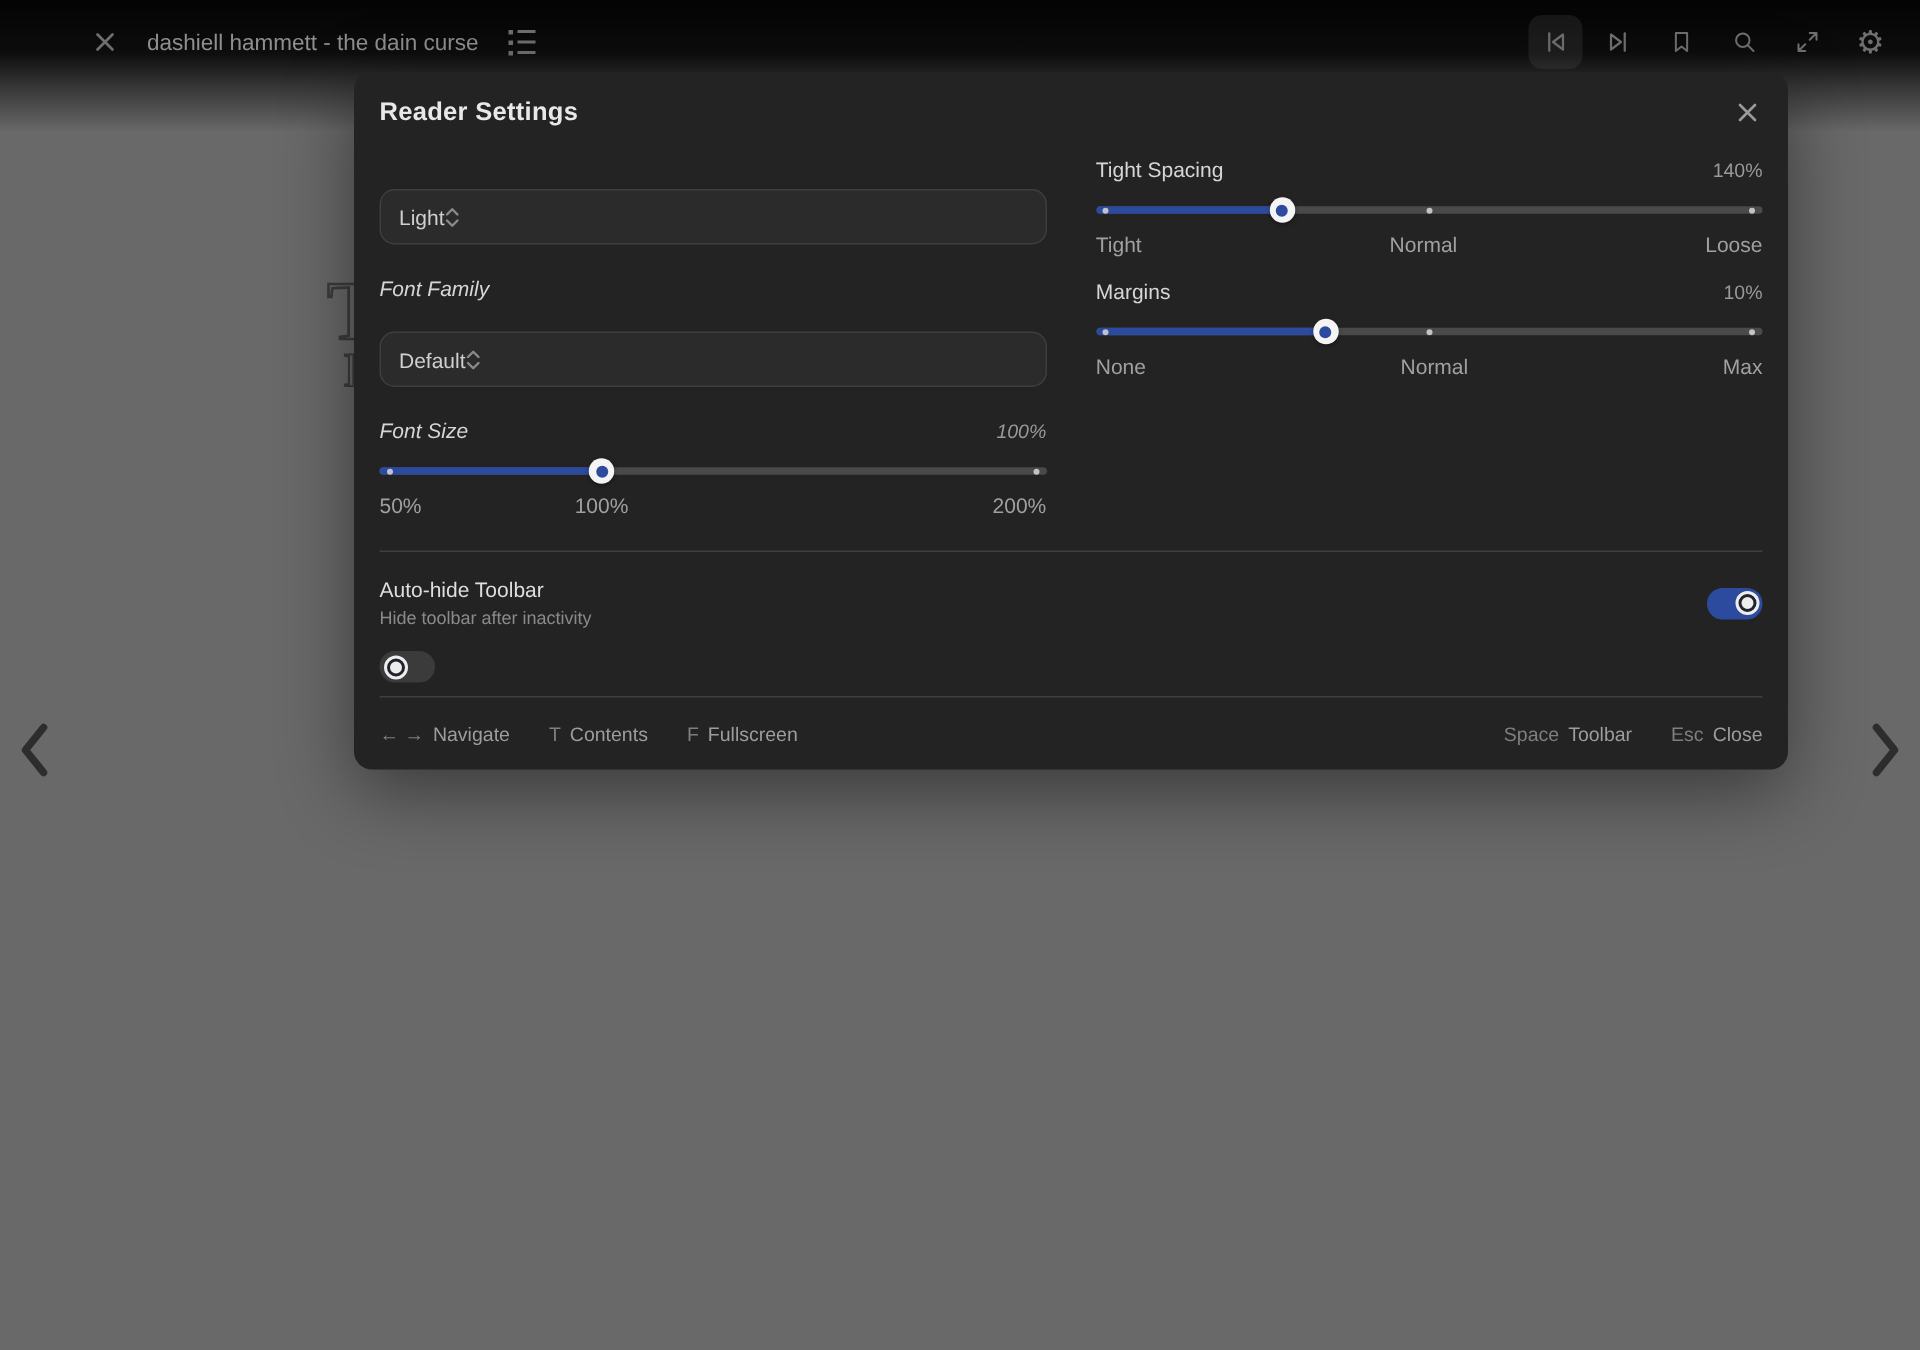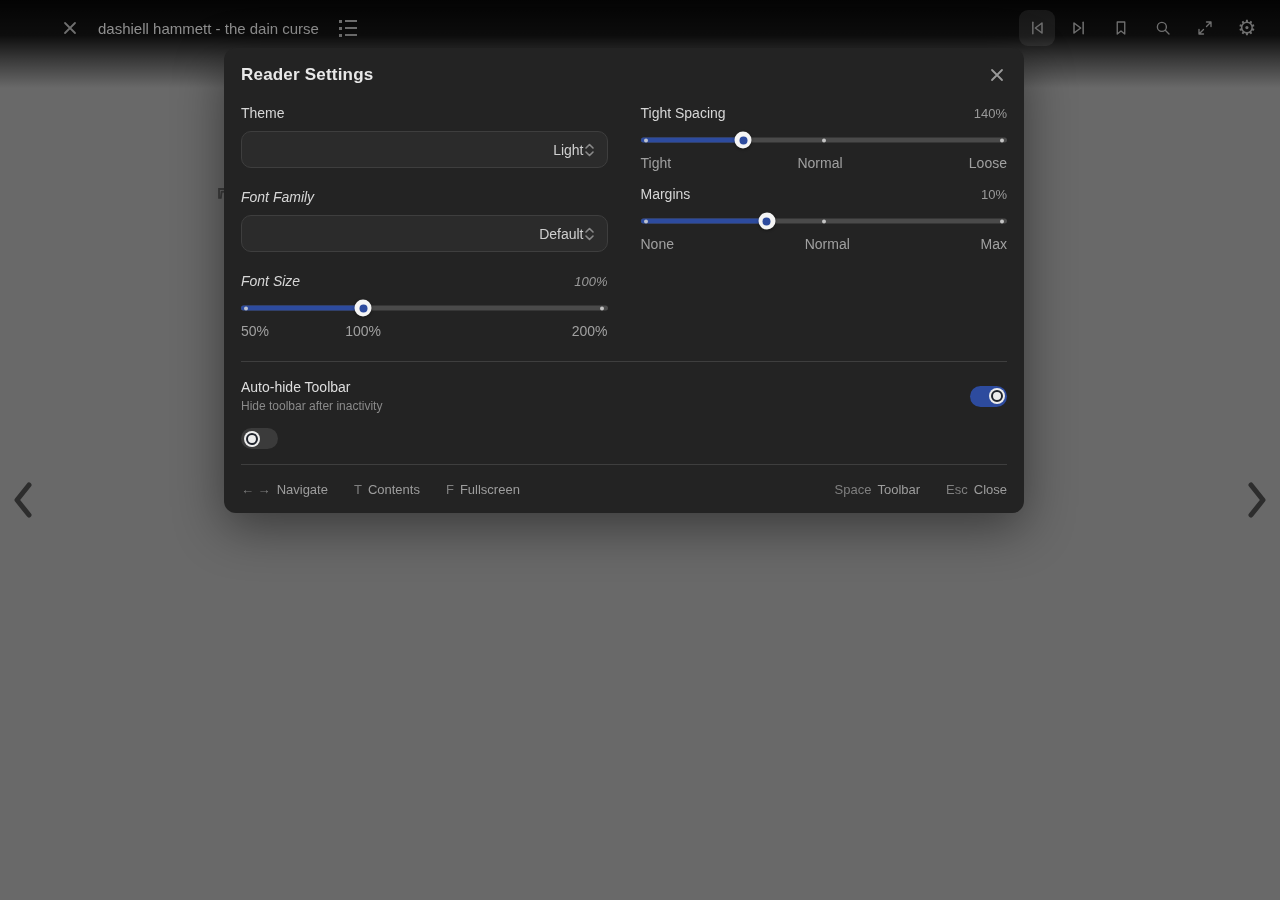--- a/index.html
+++ b/index.html
@@ -36,40 +36,40 @@
   .contents-icon { display: flex; flex-direction: column; gap: 4px; cursor: pointer; padding: 6px; }
   .contents-icon .row { display: flex; align-items: center; gap: 3px; }
   .contents-icon .dot { width: 3px; height: 3px; background: #6f6f6f; }
   .contents-icon .line { width: 12px; height: 2.5px; background: #6f6f6f; }
   .tb-spacer { flex: 1; }
   .tb-right { display: flex; gap: 6px; }
   .gear-glyph { color: #6f6f6f; font-size: 21px; line-height: 1; font-family: "DejaVu Sans", sans-serif; }
 
   
   .modal {
-    position: absolute; z-index: 10; left: 224px; top: 48px; width: 800px; height: 465px;
+    position: absolute; z-index: 10; left: 236px; top: 48px; width: 956px; height: 465px;
     background: #232323; border-radius: 12px;
     box-shadow: 0 14px 50px rgba(0,0,0,0.45);
     color: #d6d6d6;
   }
   .modal-header { display: flex; align-items: center; justify-content: space-between; padding: 16px 16px 0 17px; }
   .modal-title { font-size: 17px; font-weight: bold; color: #e8e8e8; letter-spacing: 0.2px; }
   .modal-close { background: none; border: none; cursor: pointer; padding: 2px; display: flex; }
   .modal-close svg { stroke: #9a9a9a; stroke-width: 1.8; stroke-linecap: round; }
 
   .modal-body { padding: 0 17px; }
   .settings-grid { display: grid; grid-template-columns: 1fr 1fr; column-gap: 33px; margin-top: 19px; }
 
   .field-label { font-size: 14px; color: #d6d6d6; }
   .value-row { display: flex; align-items: center; justify-content: space-between; }
   .value-text { font-size: 13px; color: #999; }
 
   .select-box {
-    margin-top: 10px; height: 37px; background: #2b2b2b; border: 1px solid #3e3e3e; border-radius: 10px;
-    display: flex; align-items: center; justify-content: flex-end; padding: 0 12px; cursor: pointer;
+    margin-top: 21px; height: 37px; background: #2b2b2b; border: 1px solid #3e3e3e; border-radius: 10px;
+    display: flex; align-items: center; justify-content: flex-start; padding: 0 12px; cursor: pointer;
   }
   .select-box .sel-val { font-size: 14px; color: #cfcfcf; }
   .select-box svg { stroke: #8a8a8a; fill: none; stroke-width: 1.6; stroke-linecap: round; stroke-linejoin: round; }
   .field-gap { margin-top: 21px; font-style: italic; }
 
   
   .slider { position: relative; height: 16px; margin-top: 11px; cursor: pointer; }
   .slider .track { position: absolute; top: 50%; left: 0; right: 0; height: 5px; transform: translateY(-50%); background: #4a4a4a; border-radius: 3px; }
   .slider .fill { position: absolute; top: 0; left: 0; height: 100%; background: #2d4b9e; border-radius: 3px 0 0 3px; }
   .slider .tick { position: absolute; top: 50%; width: 4px; height: 4px; border-radius: 50%; background: #d8d8d8; transform: translate(-50%, -50%); opacity: 0.85; }
@@ -194,21 +194,20 @@
       <svg width="18" height="18" viewBox="0 0 18 18">
           <path d="M4 4l10 10M14 4L4 14"></path>
         </svg>
     </button>
   </div>
 
   <div class="modal-body">
     <div class="settings-grid">
 
       <div>
-        <div class="field-label">Theme</div>
         <div class="select-box">
           <span class="sel-val">Light</span>
           <svg width="11" height="16" viewBox="0 0 11 16">
               <polyline points="2,6 5.5,2.5 9,6"></polyline>
               <polyline points="2,10 5.5,13.5 9,10"></polyline>
             </svg>
         </div>
 
         <div class="field-label field-gap">Font Family</div>
         <div class="select-box">

